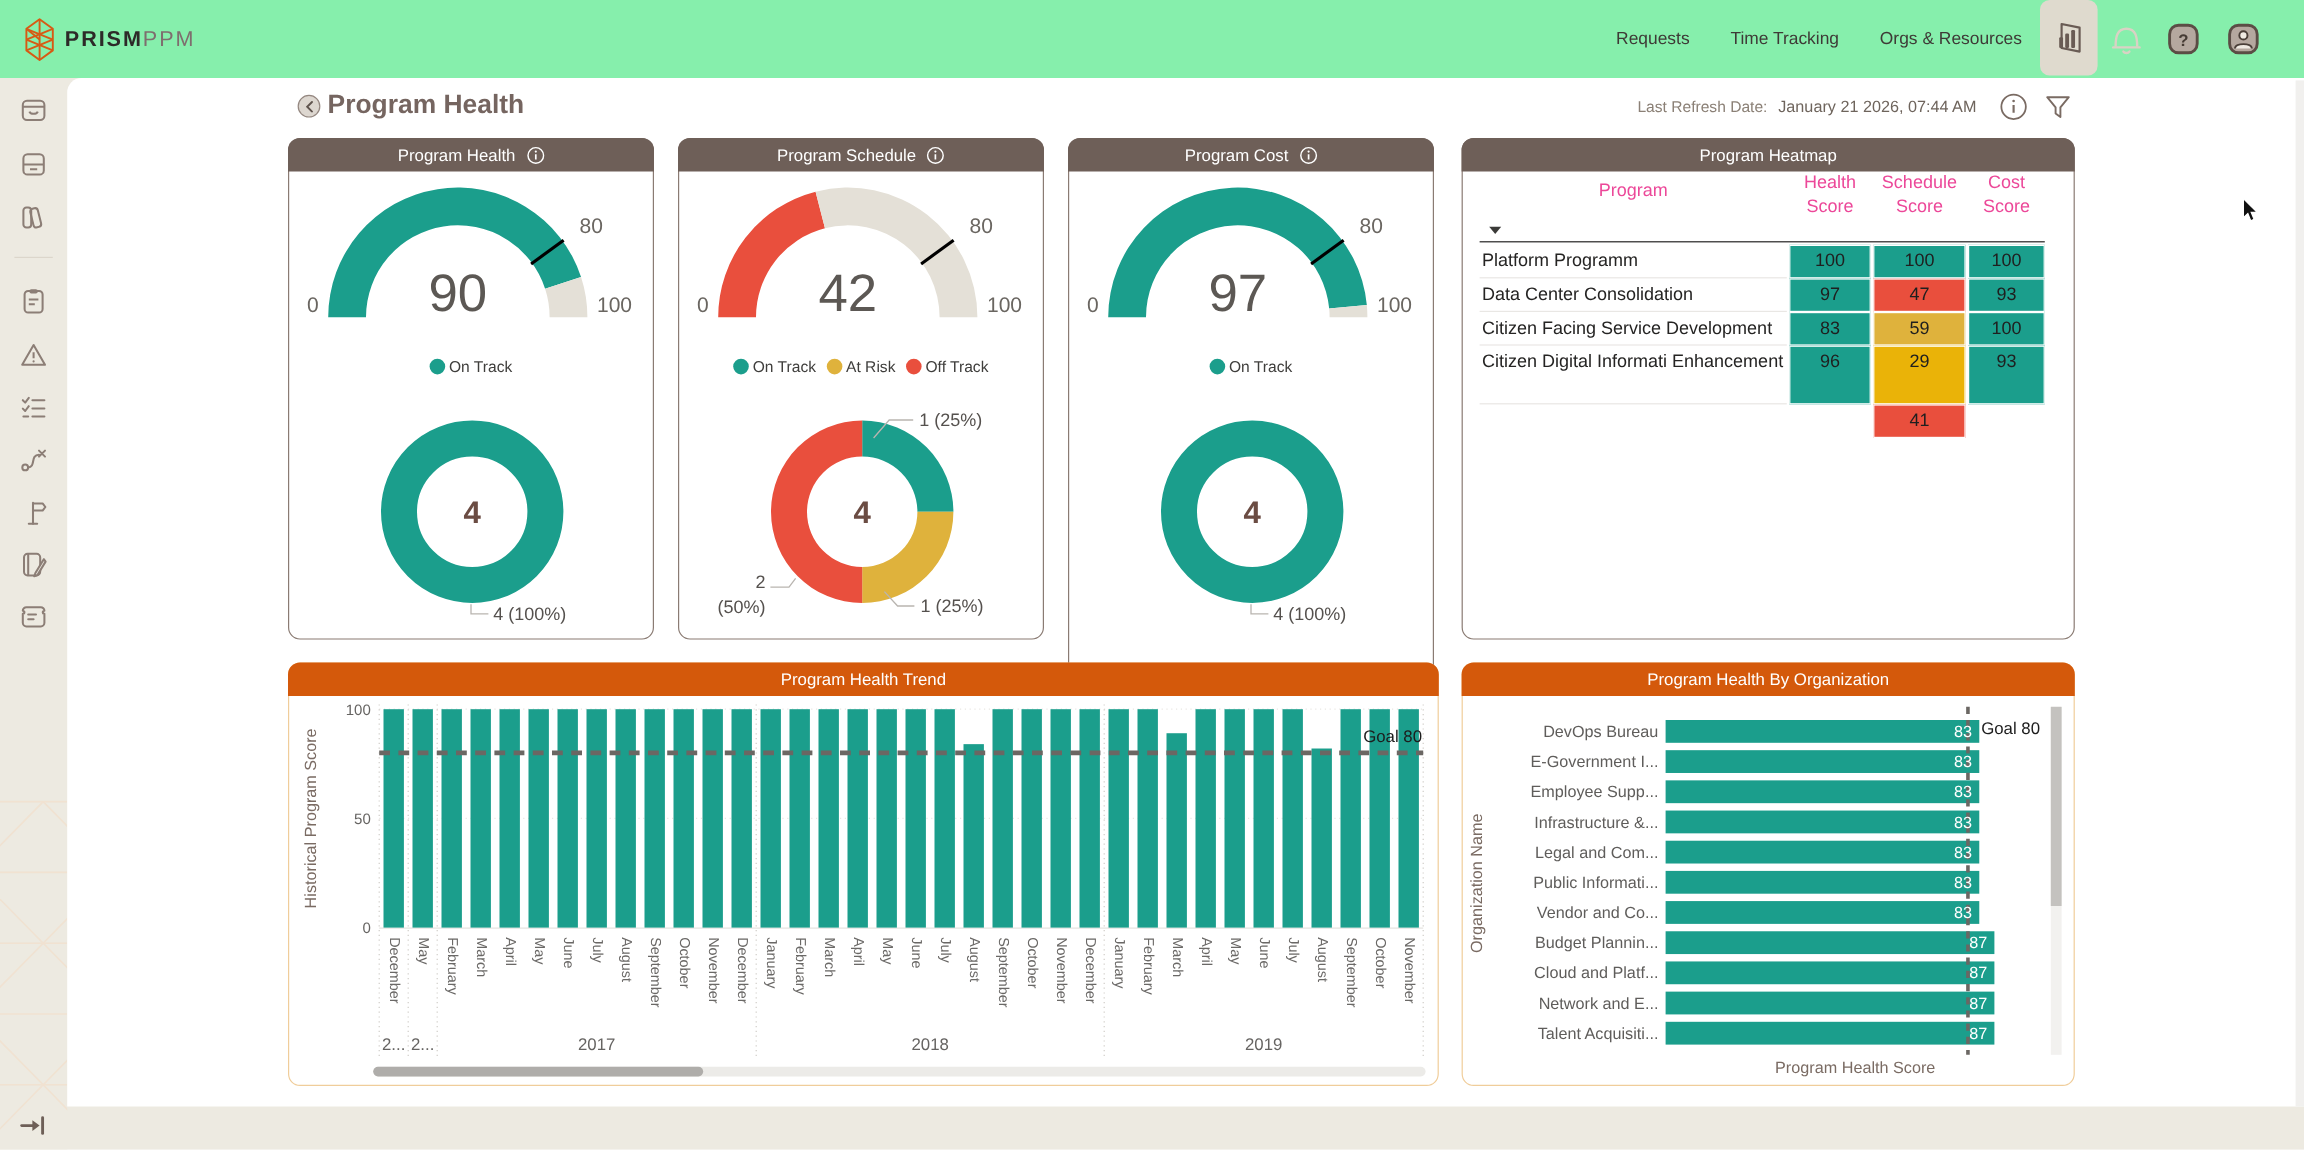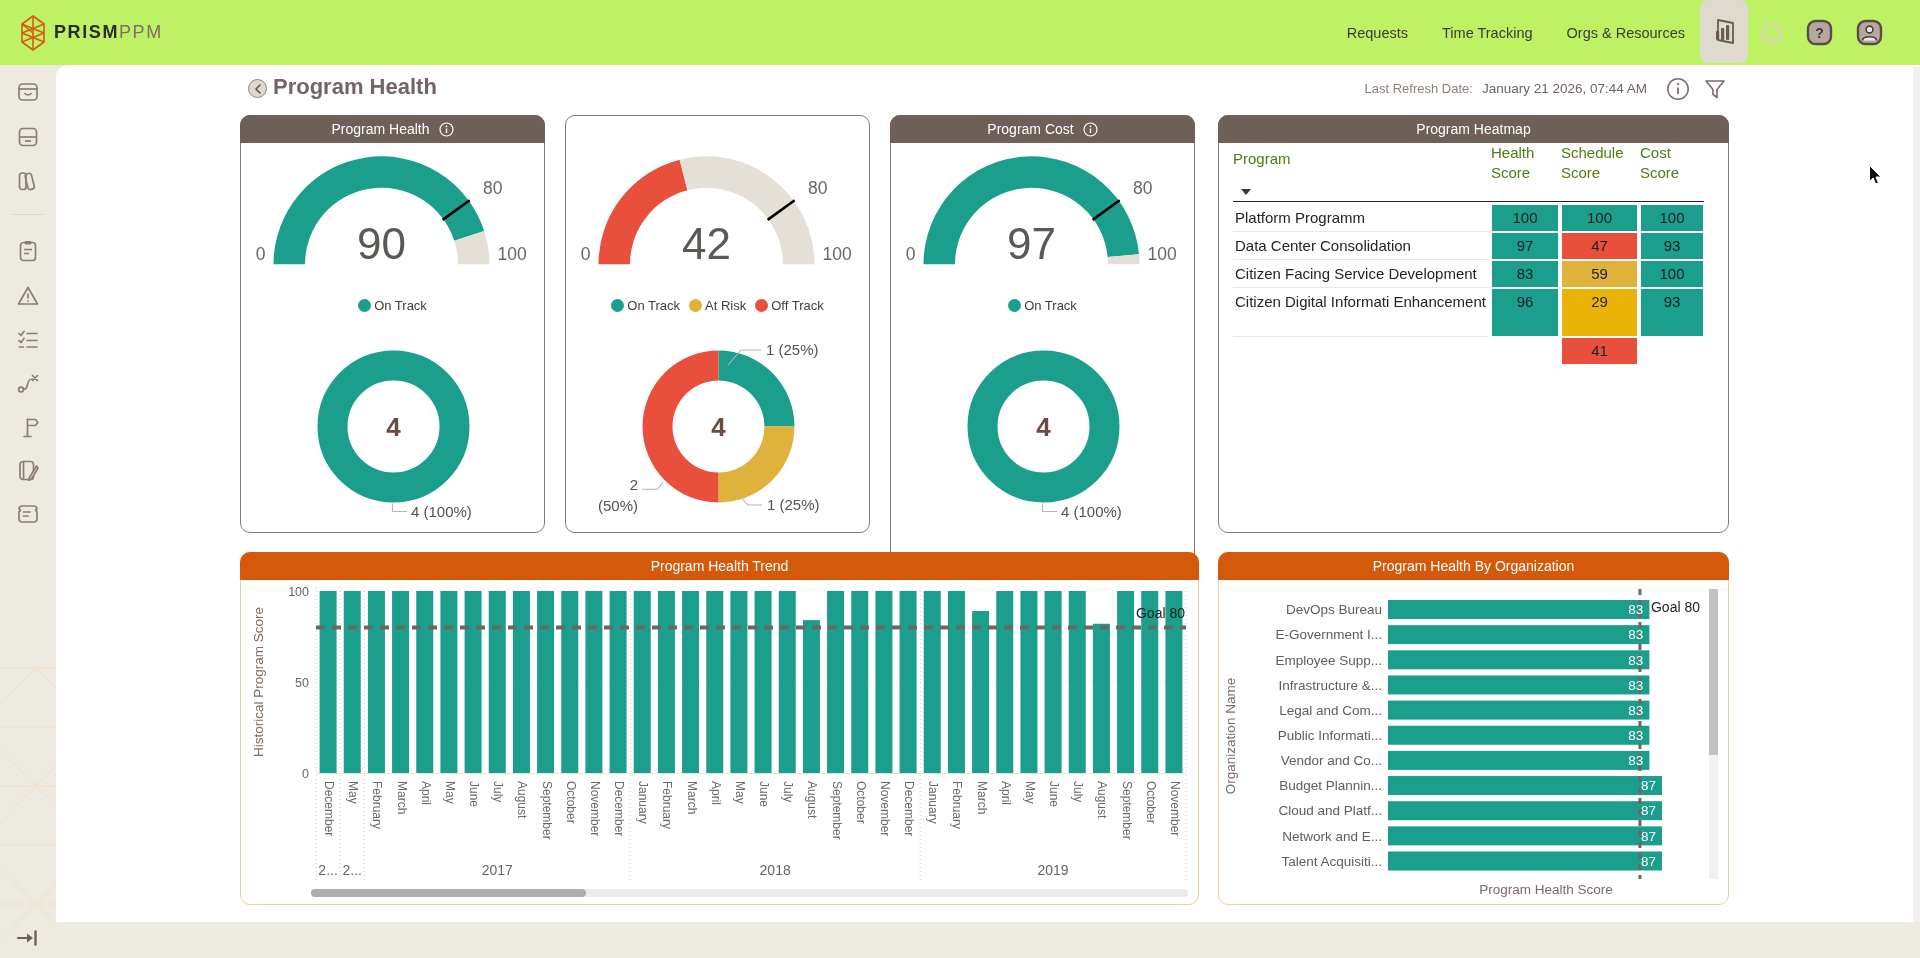--- a/index.html
+++ b/index.html
@@ -3,21 +3,21 @@
 <meta charset="utf-8">
 <title>PrismPPM - Program Health</title>
 <style>
   * { margin:0; padding:0; box-sizing:border-box; }
   html,body { width:1920px; height:958px; overflow:hidden; }
   body { font-family:"Liberation Sans", sans-serif; background:#EDEAE1; position:relative; }
   #stage { position:absolute; left:0; top:0; width:1920px; height:958px; }
   .abs { position:absolute; }
 
   
-  #topbar { left:0; top:0; width:1920px; height:65px; background:#bef264; }
+  #topbar { left:0; top:0; width:1920px; height:65px; background:#86efac; }
   #brand { left:20px; top:0; height:65px; display:flex; align-items:center; }
   #brand-text { margin-left:8px; font-size:18px; font-weight:bold; letter-spacing:1.6px; color:#2D2A28; }
   #brand-text .light { font-weight:400; color:#7E6E6E; }
   #topnav { right:235px; top:0; height:65px; display:flex; align-items:center; gap:34px; }
   .nav-item { font-size:14.5px; color:#3E3A36; cursor:pointer; white-space:nowrap; }
   .iconbtn { top:0; height:65px; display:flex; align-items:center; justify-content:center; cursor:pointer; }
   #btn-powerbi { left:1700px; width:48px; height:63px; background:#DFDACE; border-radius:8px; }
   #btn-bell    { left:1758px; width:28px; }
   #btn-help    { left:1803px; width:32px; }
   #btn-profile { left:1853px; width:32px; }
@@ -50,21 +50,21 @@
   .card-header.orange { background:#D4590B; }
   .card-title { color:#FFFFFF; font-size:14px; white-space:nowrap; }
   .gauge-card-body { position:absolute; left:0; top:27px; width:303px; height:389px; }
   .legend-row { position:absolute; left:0; width:100%; display:flex; align-items:center; justify-content:center; gap:9px; }
   .legend-item { display:flex; align-items:center; gap:3px; cursor:pointer; }
   .legend-dot { width:13px; height:13px; border-radius:50%; }
   .legend-label { font-size:13px; color:#3F3E3C; }
 
   
   #heatmap-body { position:absolute; left:0; top:27px; width:509px; height:389px; }
-  .hm-colhead { position:absolute; text-align:left; font-size:15px; color:#4d7c0f; line-height:20px; }
+  .hm-colhead { position:absolute; text-align:center; font-size:15px; color:#ec4899; line-height:20px; }
   #hm-sort { position:absolute; left:22px; top:46px; width:0; height:0; border-left:5px solid transparent; border-right:5px solid transparent; border-top:6px solid #3B3A38; cursor:pointer; }
   #hm-underline { position:absolute; left:14px; top:58px; width:471px; height:0; border-top:1.5px solid #252423; }
   .hm-progcell { position:absolute; left:14px; width:256px; font-size:15px; color:#252423; padding-left:2px; display:flex; align-items:center; }
   .hm-progcell.wrap { align-items:flex-start; padding-top:3px; line-height:21px; }
   .hm-progcell.bordered { border-bottom:1px solid #E9E7E4; }
   .hm-scorecell { position:absolute; border:1px solid #FFFFFF; font-size:15px; color:#1F1F1F; text-align:center; line-height:26px; cursor:pointer; }
 
   
   .chart-svg { position:absolute; left:0; top:28px; }
   .hscroll-track { position:absolute; left:70px; top:336px; width:877px; height:8px; border-radius:4px; background:#ECEBE8; }
@@ -332,20 +332,28 @@
           </svg>
           <div class="legend-row" style="top: 155px;">
             <div class="legend-item">
               <div class="legend-dot" style="background: rgb(27, 158, 140);"></div>
               <div class="legend-label">On Track</div>
             </div>
           </div>
         </div>
       </div>
       <div class="card brown" style="left: 565px; top: 115px; width: 305px; height: 418px; pointer-events: auto;">
+        <div class="card-header brown">
+          <div class="card-title">Program Schedule</div>
+          <svg width="15" height="15" viewBox="0 0 15 15" style="cursor: pointer;">
+            <circle cx="7.5" cy="7.5" r="6.5" fill="none" stroke="#fff" stroke-width="1.2"></circle>
+            <line x1="7.5" y1="6.5" x2="7.5" y2="11" stroke="#fff" stroke-width="1.4"></line>
+            <circle cx="7.5" cy="4.3" r="0.9" fill="#fff"></circle>
+          </svg>
+        </div>
         <div class="gauge-card-body">
           <svg width="303" height="389" viewBox="0 0 303 389" style="position: absolute; left: 0px; top: 0px;">
             <path d="M 32.5 121.29999999999998 A 108 108 0 0 1 113.64149218619568 16.69301859810784 L 121.47522363188861 47.20338817365972 A 76.5 76.5 0 0 0 64 121.29999999999998 Z" fill="#E94F3D"></path>
             <path d="M 113.64149218619568 16.69301859810784 A 108 108 0 0 1 248.5 121.3 L 217 121.3 A 76.5 76.5 0 0 0 121.47522363188861 47.20338817365972 Z" fill="#E4E0D7"></path>
             <line x1="201.58078307530855" y1="76.92221345191828" x2="228.68285238686929" y2="57.231407500120426" stroke="#000" stroke-width="2.6"></line>
             <text x="140.5" y="116.3" text-anchor="middle" font-size="44" fill="#5C5854">42</text>
             <text x="24.5" y="117.3" text-anchor="end" font-size="17.5" fill="#6A6661">0</text>
             <text x="256.5" y="117.3" text-anchor="start" font-size="17.5" fill="#6A6661">100</text>
             <text x="242.00909030811852" y="51.002413968025806" text-anchor="start" font-size="17.5" fill="#6A6661">80</text>
             <path d="M 152.5 207.5 A 76 76 0 0 1 228.5 283.5 L 198.5 283.5 A 46 46 0 0 0 152.5 237.5 Z" fill="#1B9E8C"></path>

